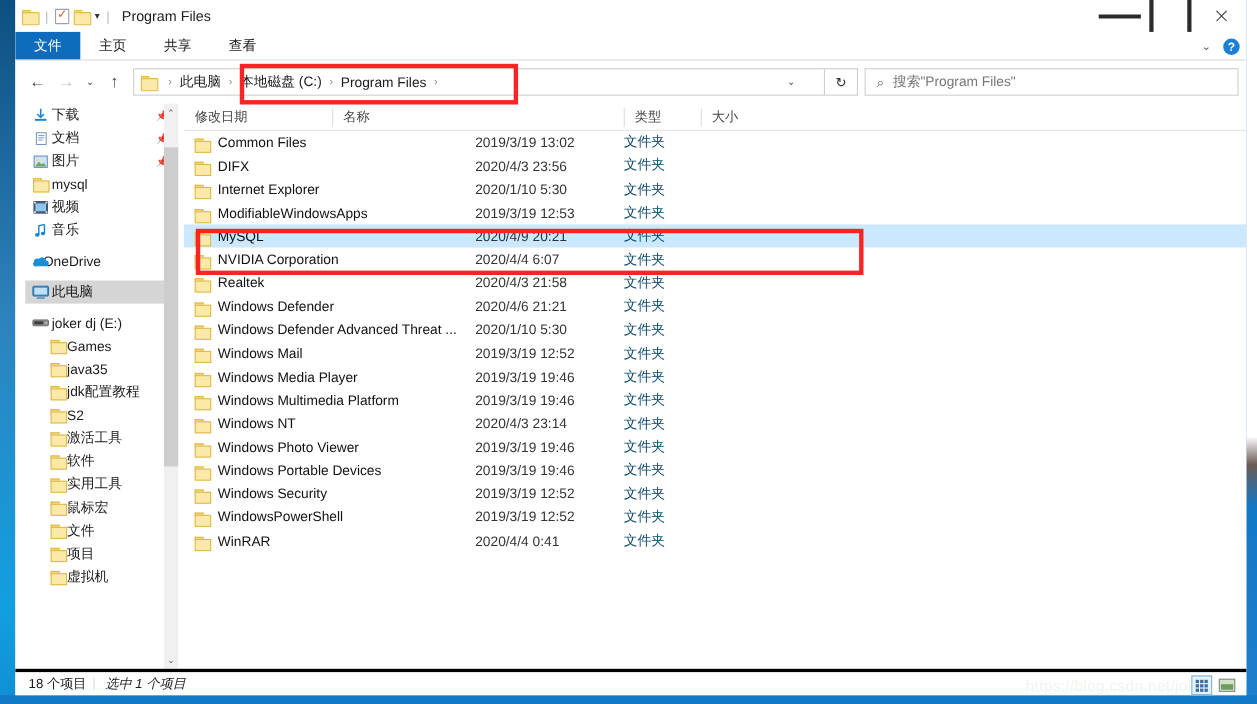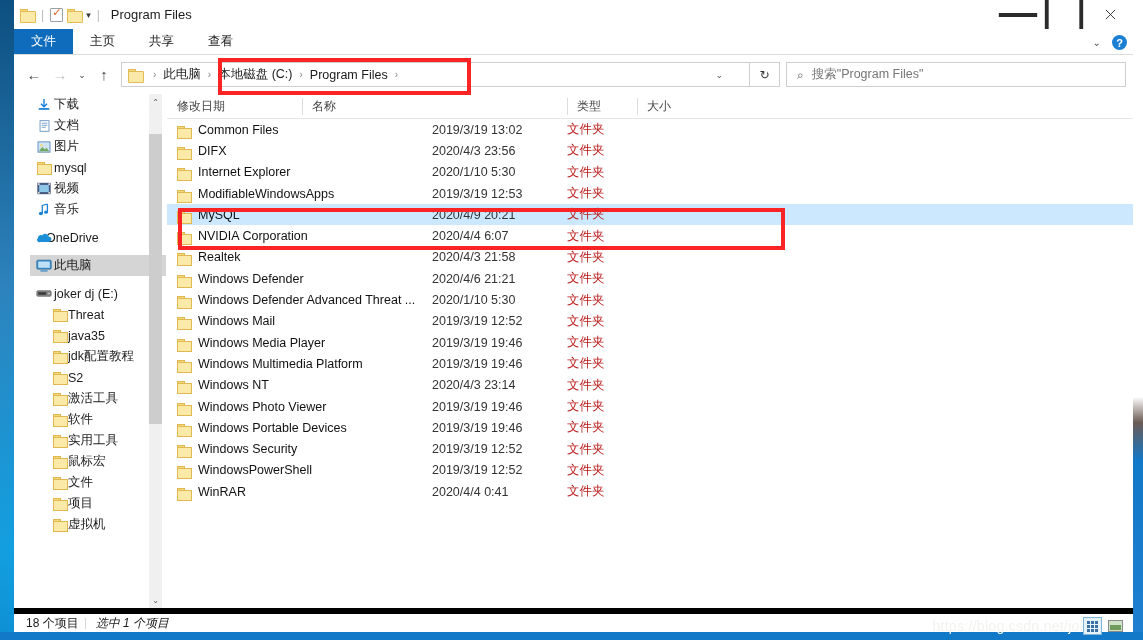--- a/index.html
+++ b/index.html
@@ -74,21 +74,21 @@
   .searchbox { width:340px; height:25px; border:1px solid #cfcfcf; margin-left:6px;
     display:flex; align-items:center; background:#fff; }
   .search-ico { margin:0 8px 0 10px; color:#6a6a6a; font-size:12px; }
   .search-ph { color:#767676; font-size:12.5px; }
 
   
   .content { flex:1; display:flex; min-height:0; }
 
   
   .sidebar { width:153px; position:relative; background:#fff; overflow:hidden; flex:none; }
-  .sb-scroll { position:absolute; left:16px; top:0; width:136px; }
+  .sb-scroll { position:absolute; left:9px; top:0; width:136px; }
   .sbitem { height:21px; display:flex; align-items:center; padding-left:24px;
     font-size:12.5px; color:#1b1b1b; position:relative; white-space:nowrap; }
   .sbitem.indent { padding-left:38px; }
   .sbitem.selgray { background:#d5d5d5; }
   .sb-ico { position:absolute; width:16px; height:16px; display:flex;
     align-items:center; justify-content:center; }
   .sbitem .sb-ico { left:6px; }
   .sbitem.indent .sb-ico { left:22px; }
   .pin { position:absolute; right:6px; color:#9b9b9b; font-size:10px;
     transform:rotate(45deg); }
@@ -114,28 +114,28 @@
   .c-date { width:135px; }
   .c-type { width:70px; }
   .c-size { width:85px; }
   .rows { position:relative; }
   .row { height:21.3px; display:flex; align-items:center; font-size:12.5px;
     color:#111; }
   .row.sel { background:#cce8ff; }
   .r-name { width:265px; display:flex; align-items:flex-end; padding-left:10px; }
   .r-name .sb-fold { margin-right:7px; flex:none; }
   .r-date { width:135px; color:#333; }
-  .r-type { width:70px; color:#b91c1c; }
+  .r-type { width:70px; color:#0c4a6e; }
   .r-size { width:85px; }
 
   
   .redbox { position:absolute; border:4px solid #fb2424; pointer-events:none; z-index:40; }
 
   
-  .statusbar { height:24px; border-top:6px solid #000000; display:flex;
+  .statusbar { height:24px; border-top:3px solid #000000; display:flex;
     align-items:center; font-size:12px; color:#1b1b1b; flex:none;
     position:relative; background:#fff; }
   .st-item { padding-left:12px; }
   .st-item.second { padding-left:17px; position:relative;font-style:italic; }
   .st-item.second:before { content:""; position:absolute; left:6px; top:3px; bottom:3px;
     width:1px; background:#d8d8d8; }
   .viewbtns { position:absolute; right:8px; top:3px; display:flex; gap:4px; }
   .vbtn { width:19px; height:18px; display:flex; align-items:center; justify-content:center; }
   .vbtn.active { border:1px solid #7fb4d8; background:#e6f2fa; }
   .watermark { position:absolute; right:46px; top:4px; font-size:14px;
@@ -315,21 +315,21 @@
                 <rect x="2.5" y="4.5" width="9" height="3" fill="#3b3b3b"></rect>
                 <circle cx="14.6" cy="6" r="0.9" fill="#d8d8d8"></circle>
               </svg>
             </span>
             <span>joker dj (E:)</span>
           </div>
           <div class="sbitem indent">
             <span class="sb-ico">
               <span class="sb-fold"></span>
             </span>
-            <span>Threat</span>
+            <span>Games</span>
           </div>
           <div class="sbitem indent">
             <span class="sb-ico">
               <span class="sb-fold"></span>
             </span>
             <span>java35</span>
           </div>
           <div class="sbitem indent">
             <span class="sb-ico">
               <span class="sb-fold"></span>

